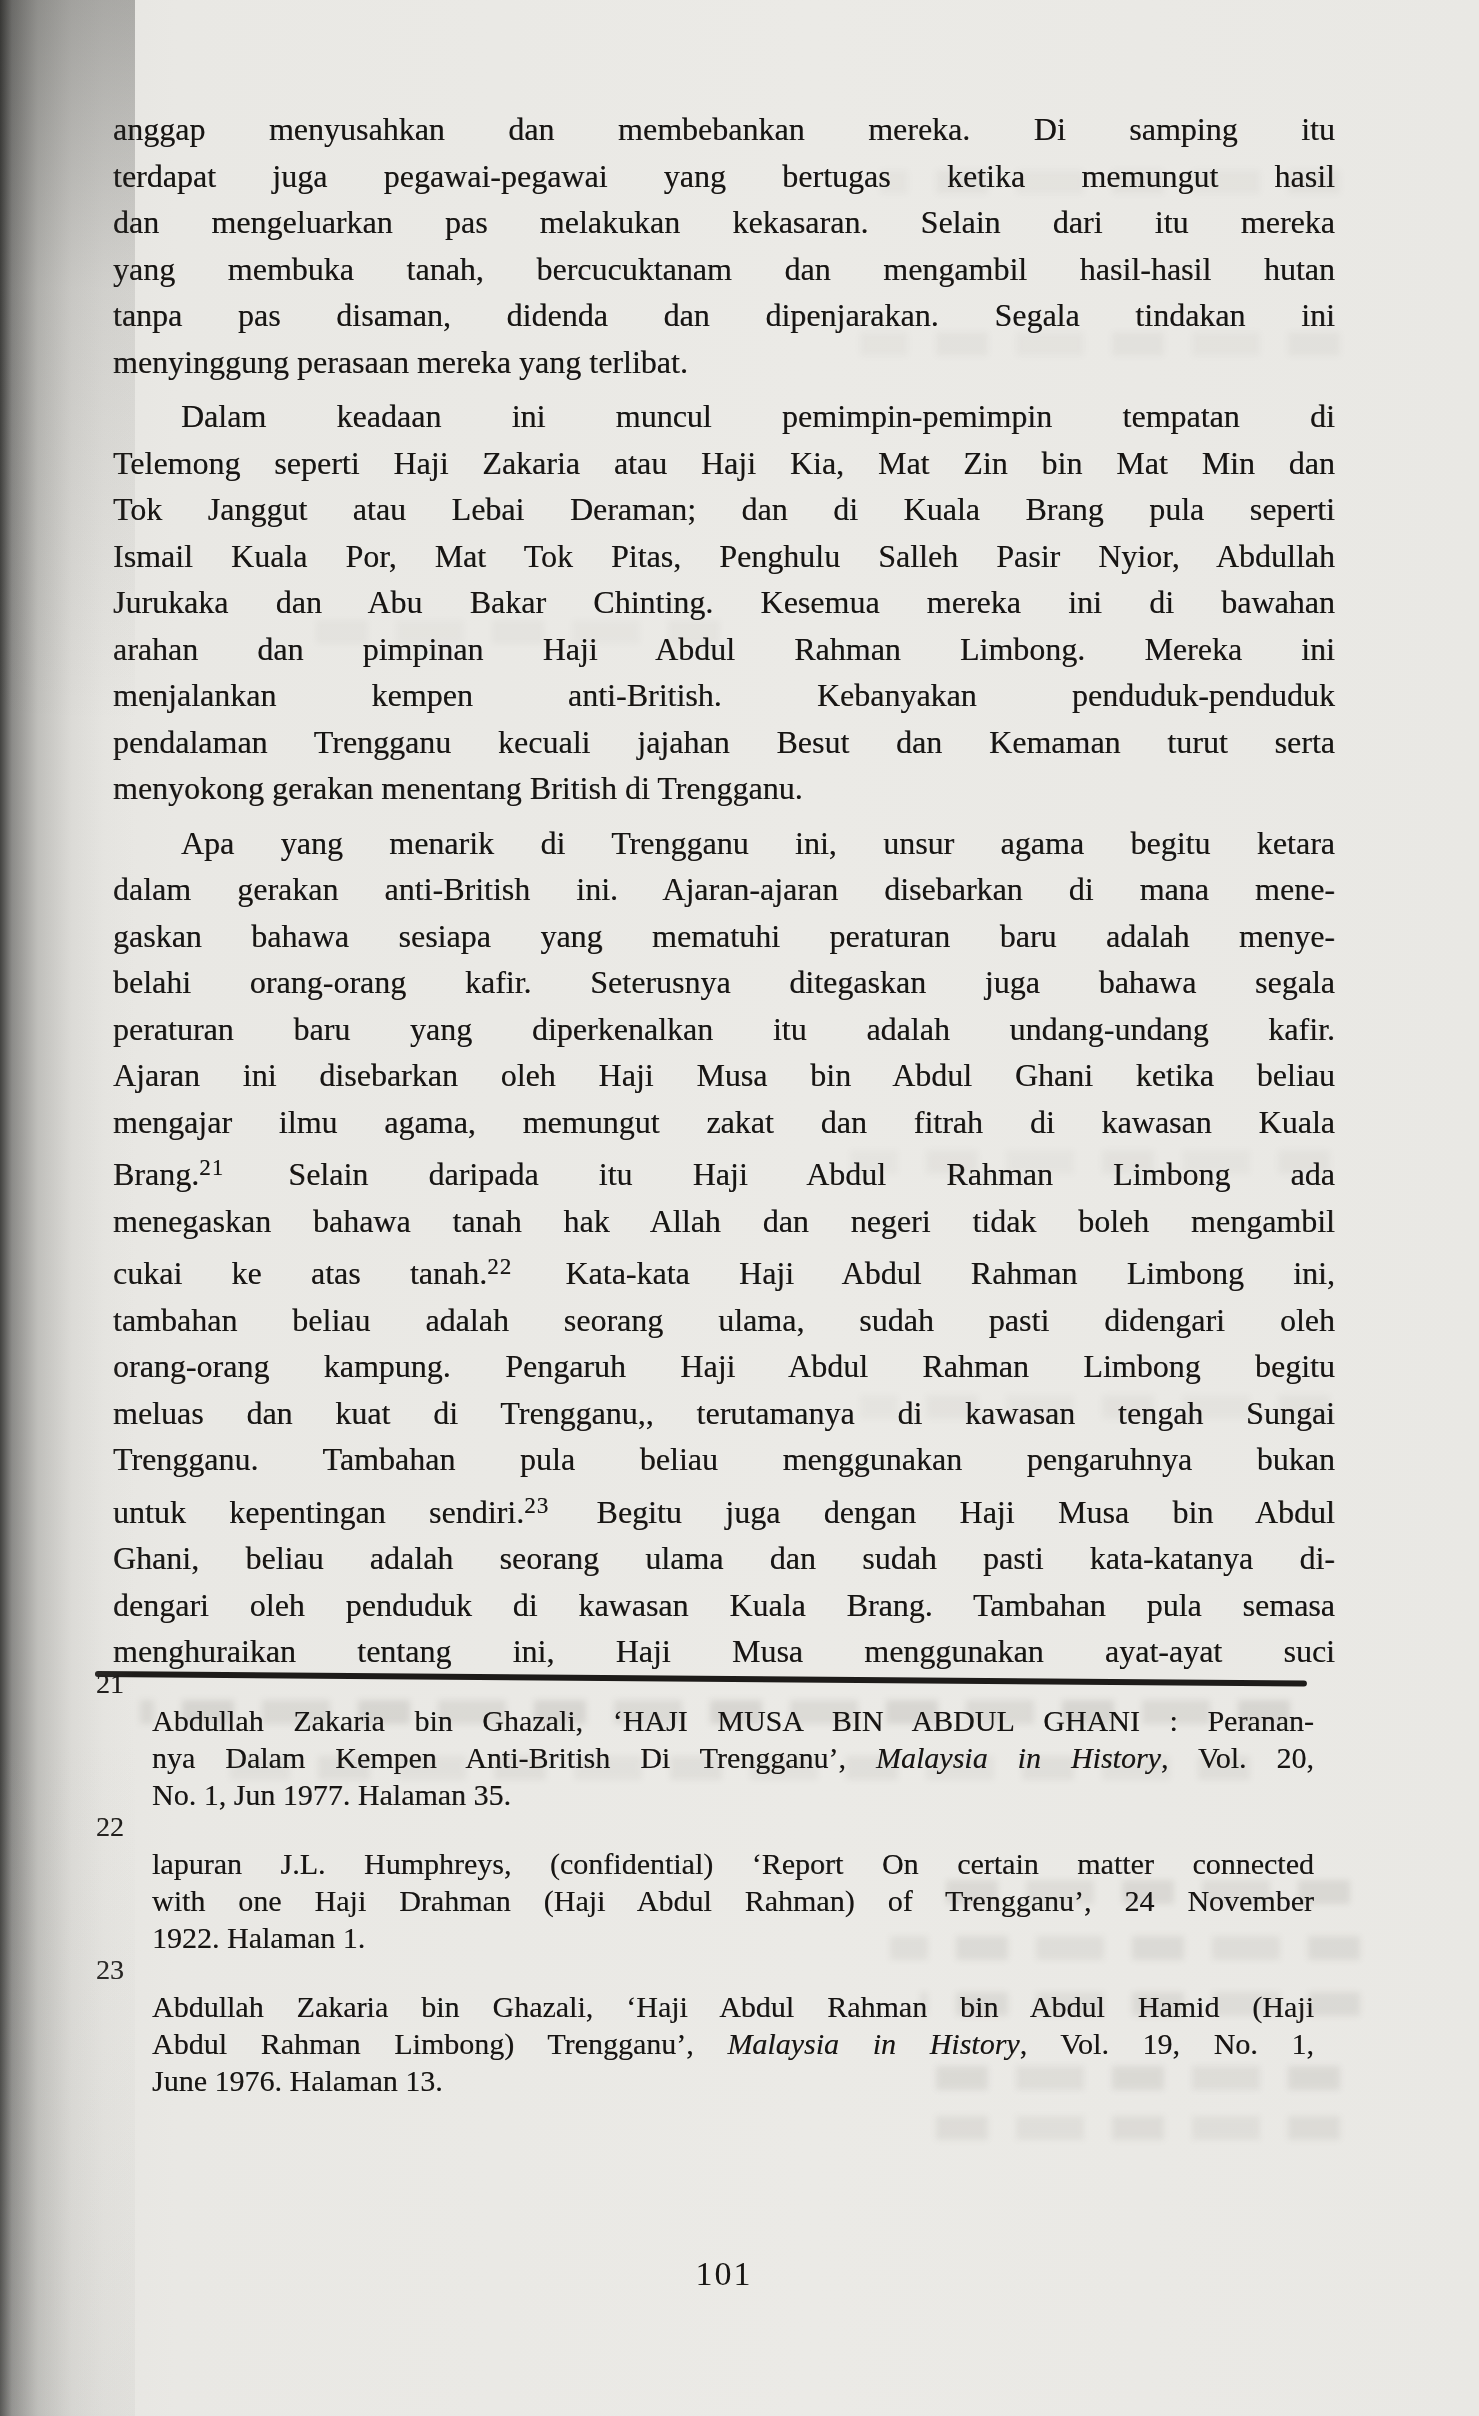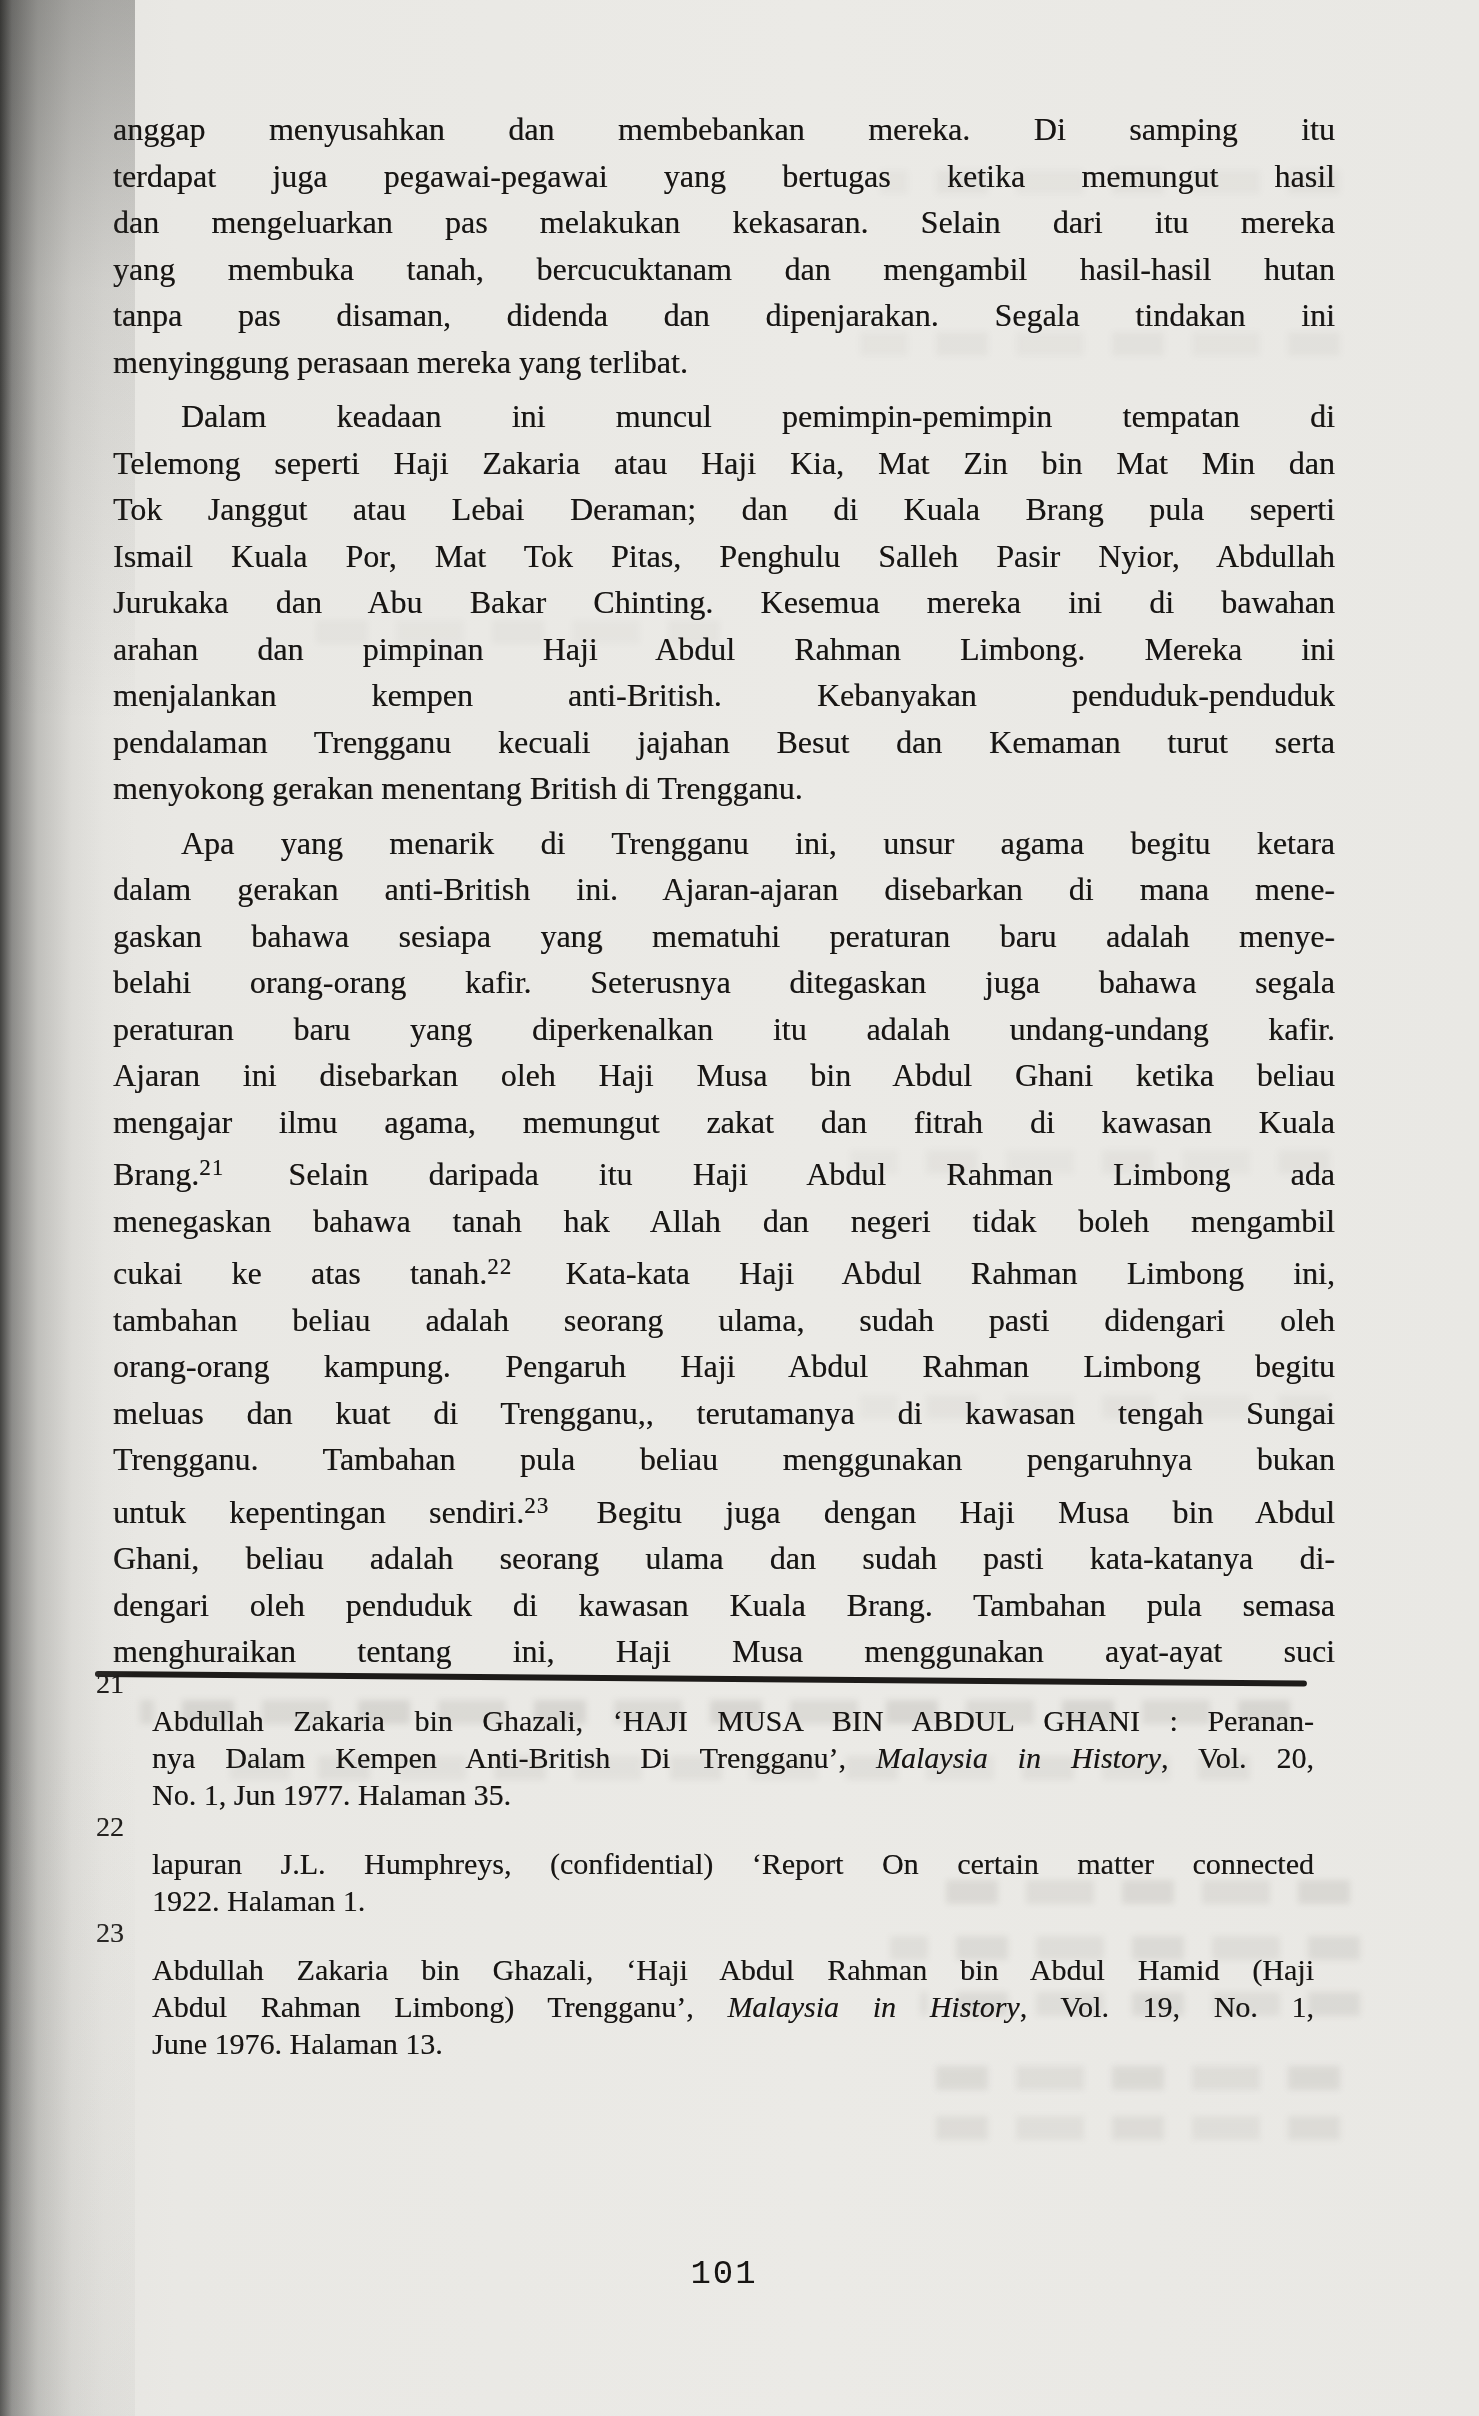--- a/index.html
+++ b/index.html
@@ -67,21 +67,21 @@
   .fn-num {
     display: block;
     margin-left: -56px;
     font-size: 28px;
     line-height: 28px;
     margin-bottom: 4px;
     text-align: left;
   }
   .page-number {
     position: absolute; left: 113px; top: 2255px; width: 1222px;
-    text-align: center; font-size: 34px; letter-spacing: 2px; font-family: Liberation Mono, monospace;
+    text-align: center; font-size: 34px; letter-spacing: 2px;
   }
   
   .ghost {
     position: absolute; height: 24px;
     filter: blur(3px);
     transform: scaleX(-1);
     background: repeating-linear-gradient(90deg,
       rgba(108,104,96,0.30) 0px, rgba(108,104,96,0.30) 52px,
       rgba(108,104,96,0) 52px, rgba(108,104,96,0) 80px,
       rgba(108,104,96,0.24) 80px, rgba(108,104,96,0.24) 148px,
@@ -154,20 +154,21 @@
   <div class="footnotes">
       <div class="footnote">
         <div class="fn-num">21</div>
         <div class="line"><span>Abdullah Zakaria bin Ghazali, ‘HAJI MUSA BIN ABDUL GHANI : Peranan-</span></div>
         <div class="line"><span>nya Dalam Kempen Anti-British Di Trengganu’, </span><span class="it">Malaysia in History</span><span>, Vol. 20,</span></div>
         <div class="line last"><span>No. 1, Jun 1977. Halaman 35.</span></div>
       </div>
       <div class="footnote">
         <div class="fn-num">22</div>
         <div class="line"><span>lapuran J.L. Humphreys, (confidential) ‘Report On certain matter connected</span></div>
+        <div class="line"><span>with one Haji Drahman (Haji Abdul Rahman) of Trengganu’, 24 November</span></div>
         <div class="line last"><span>1922. Halaman 1.</span></div>
       </div>
       <div class="footnote">
         <div class="fn-num">23</div>
         <div class="line"><span>Abdullah Zakaria bin Ghazali, ‘Haji Abdul Rahman bin Abdul Hamid (Haji</span></div>
         <div class="line"><span>Abdul Rahman Limbong) Trengganu’, </span><span class="it">Malaysia in History</span><span>, Vol. 19, No. 1,</span></div>
         <div class="line last"><span>June 1976. Halaman 13.</span></div>
       </div>
     </div>
 

